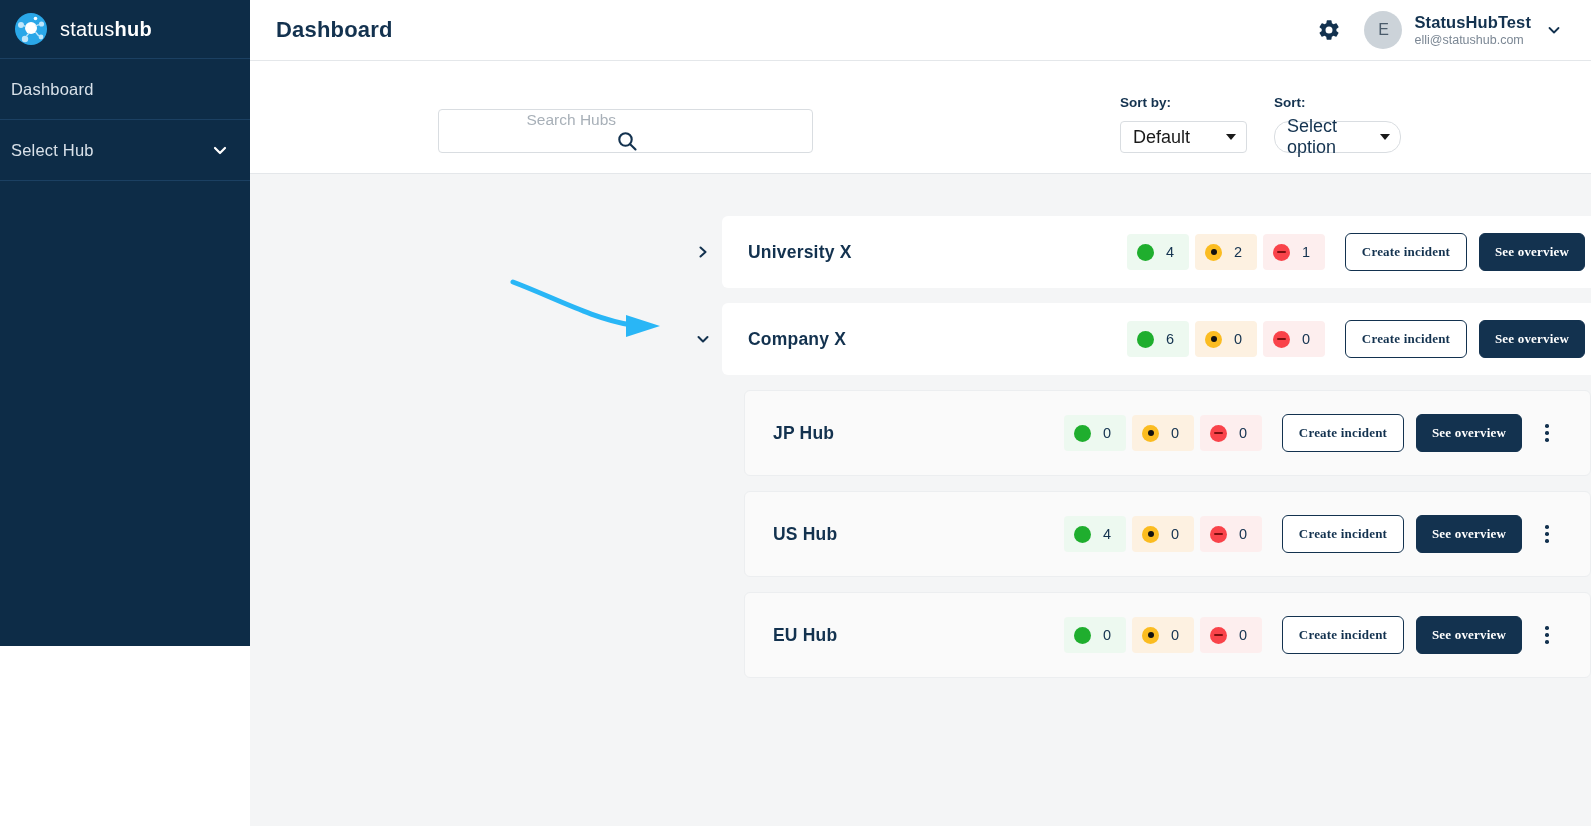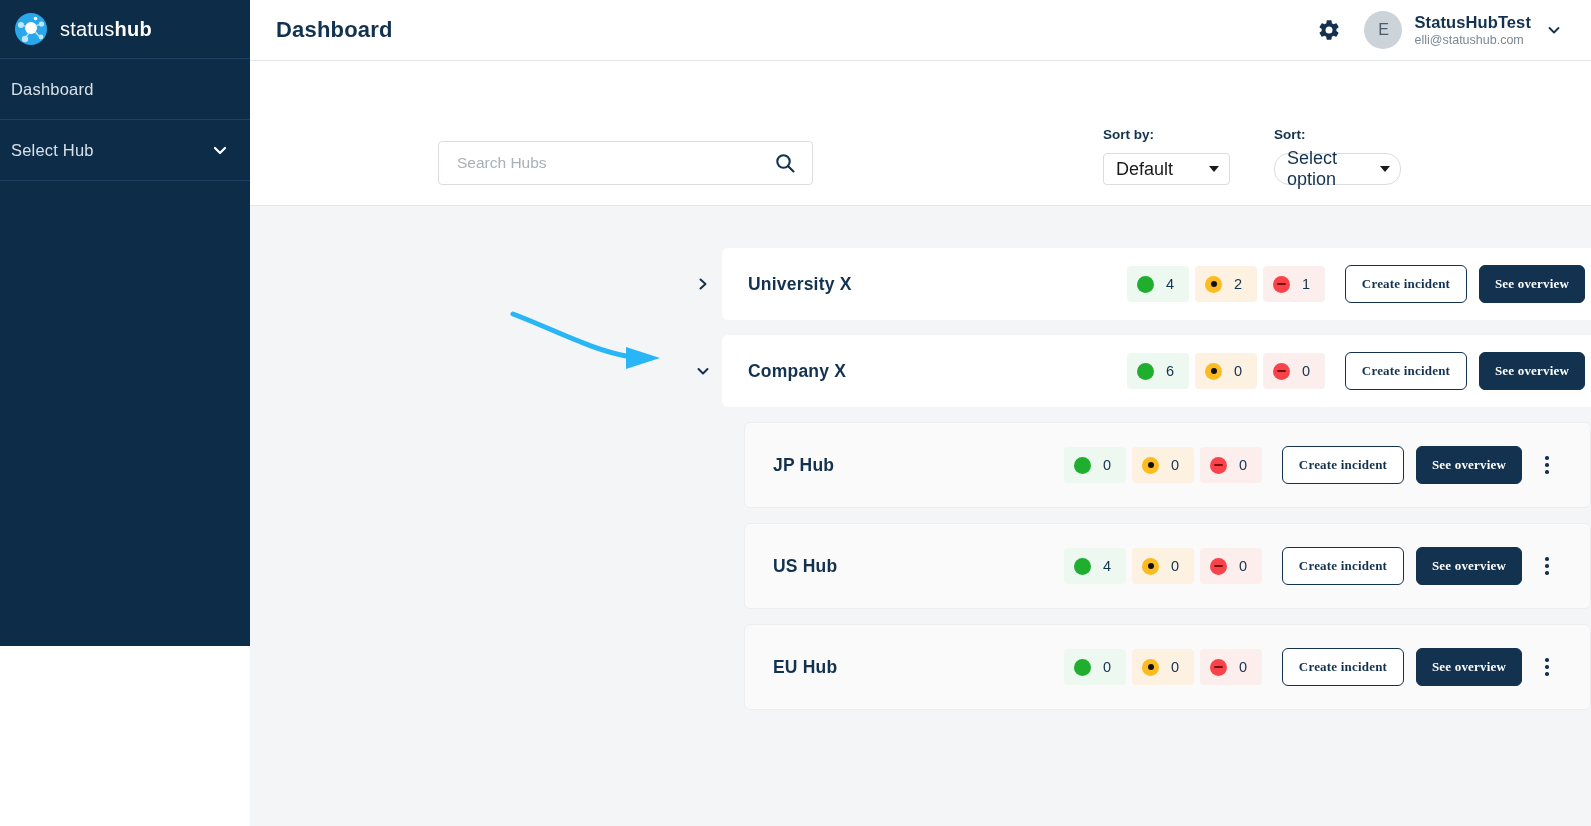--- a/index.html
+++ b/index.html
@@ -64,29 +64,29 @@
     width: 79px; height: 90px; background: #f4f5f6;
     display: flex; flex-direction: column; align-items: center; justify-content: center; gap: 5px;
   }
   .stat-value { font-size: 18px; font-weight: 700; color: #13324f; }
   .stat-label { font-size: 10px; font-weight: 700; color: #13324f; letter-spacing: .5px; }
 
   .controls-row { display: flex; align-items: flex-end; padding: 14px 190px 20px 188px; }
   .search-wrap {
     width: 375px; height: 44px; background: #fff;
     border: 1px solid #d9dde1; border-radius: 4px;
-    display: flex; align-items: center; padding: 0 16px 0 18px;
+    display: flex; align-items: center; padding: 0 16px 0 18px; flex-direction: column;
   }
   .search-input {
     flex: 1; border: none; outline: none; font-size: 15.5px;
     color: #13324f; font-family: inherit; background: transparent;
   }
   .search-input::placeholder { color: #a8b0b8; }
   .search-icon { display: flex; color: #13324f; }
-  .filters { display: flex; gap: 44px; margin-left: auto; margin-top: 32px; }
+  .filters { display: flex; gap: 27px; margin-left: auto; }
   .filter-group { display: flex; flex-direction: column; gap: 11px; }
   .filter-label { font-size: 13.5px; font-weight: 700; color: #13324f; }
   .select-box {
     height: 32px; background: #fff; border: 1px solid #d9dde1; border-radius: 4px;
     display: flex; align-items: center; justify-content: space-between;
     padding: 0 10px 0 12px; cursor: pointer; gap: 14px;
   }
   .select-box.sort { width: 127px; }
   .select-box.show { width: 127px; border-radius: 15px; }
   .select-text { font-size: 18px; }

